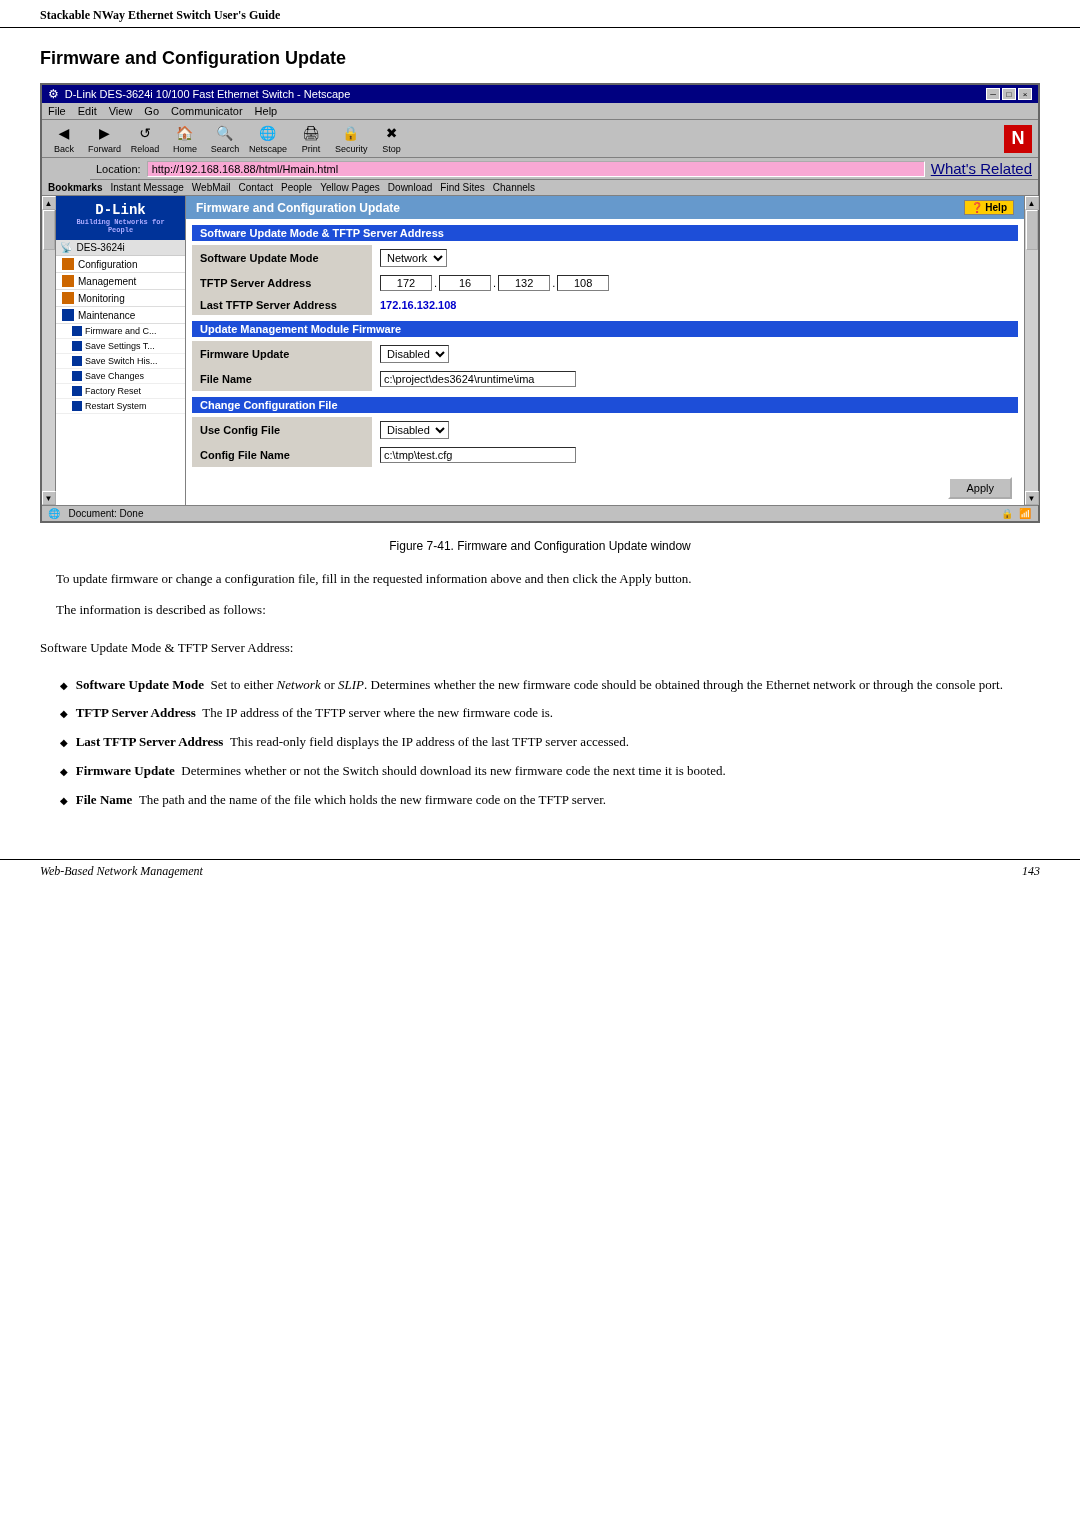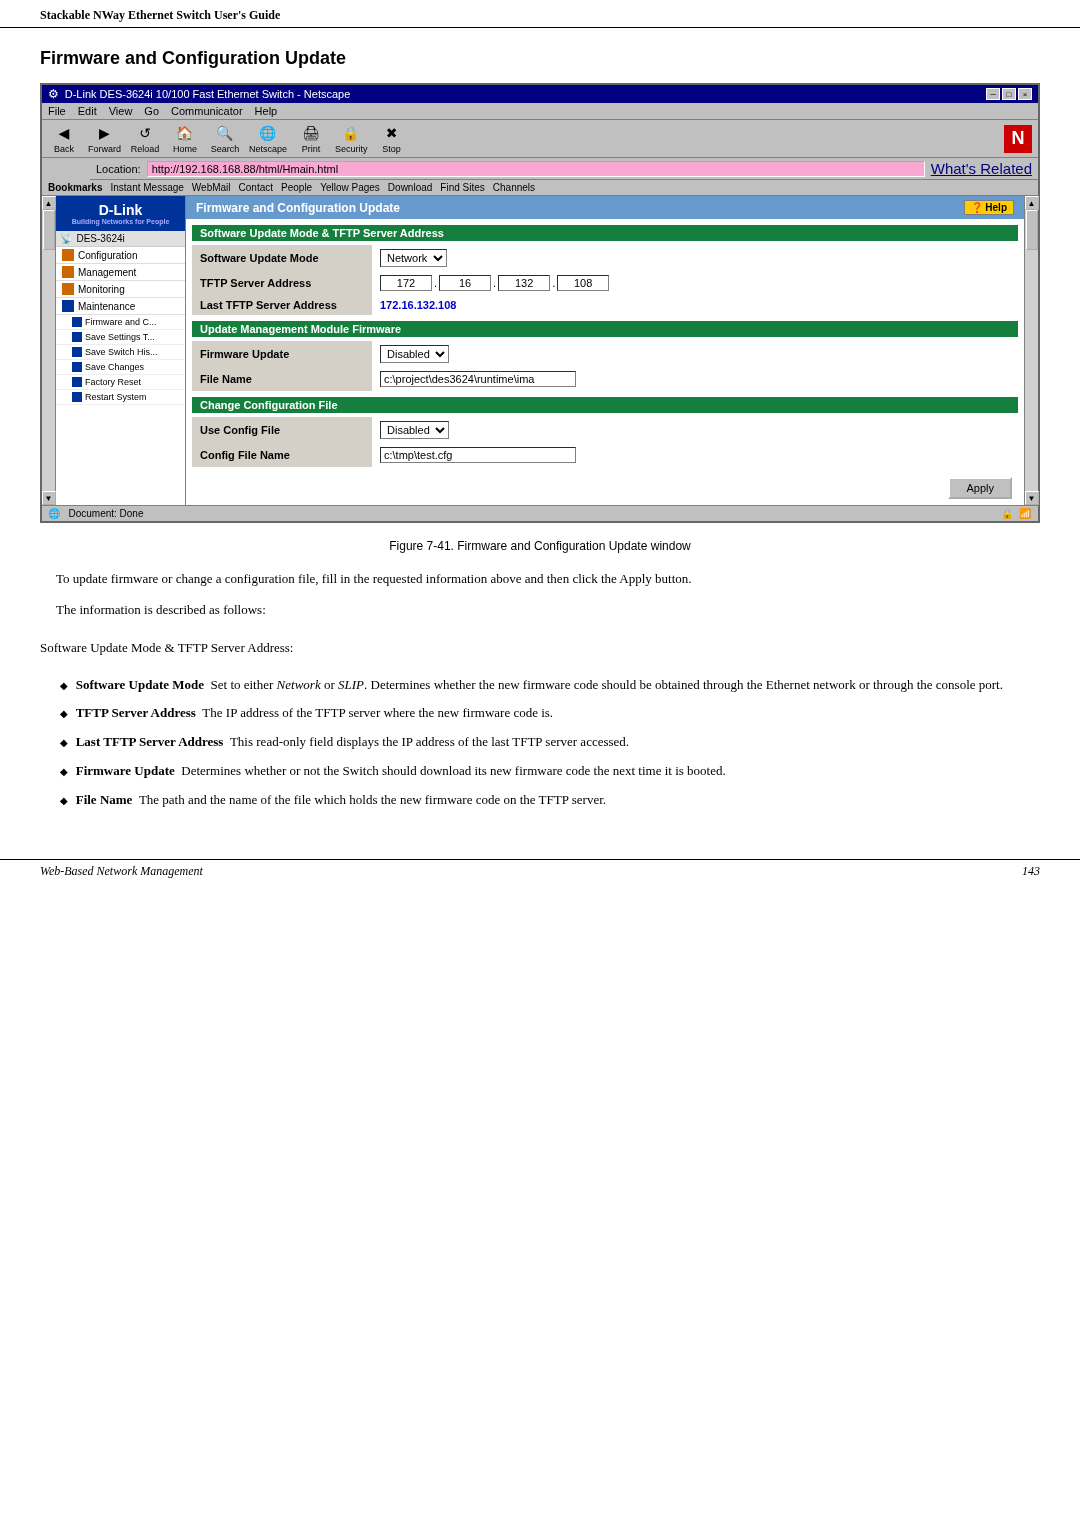--- a/index.html
+++ b/index.html
@@ -174,21 +174,21 @@
       font-family: Arial, sans-serif;
     }
 
     .dlink-logo {
       background: #003399;
       color: #fff;
       padding: 6px;
       text-align: center;
       font-size: 14px;
       font-weight: bold;
-      font-family: Liberation Sans, sans-serif;
+      font-family: Liberation Mono, monospace;
     }
 
     .dlink-logo-sub {
       font-size: 7px;
       color: #aaaaff;
     }
 
     .sidebar-device {
       background: #e0e0e0;
       padding: 2px 4px;
@@ -271,21 +271,21 @@
       padding: 1px 6px;
       font-size: 10px;
       cursor: pointer;
       font-family: Arial, sans-serif;
       display: flex;
       align-items: center;
       gap: 2px;
     }
 
     .section-header {
-      background: #15803d;
+      background: #1d4ed8;
       color: #fff;
       padding: 2px 8px;
       font-size: 11px;
       font-family: Arial, sans-serif;
       font-weight: bold;
       margin: 6px 6px 4px 6px;
     }
 
     .form-table {
       width: 100%;

